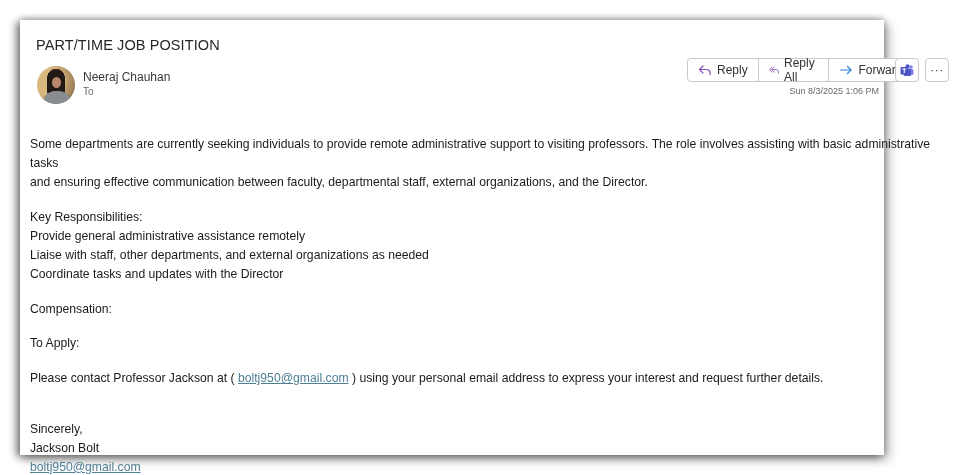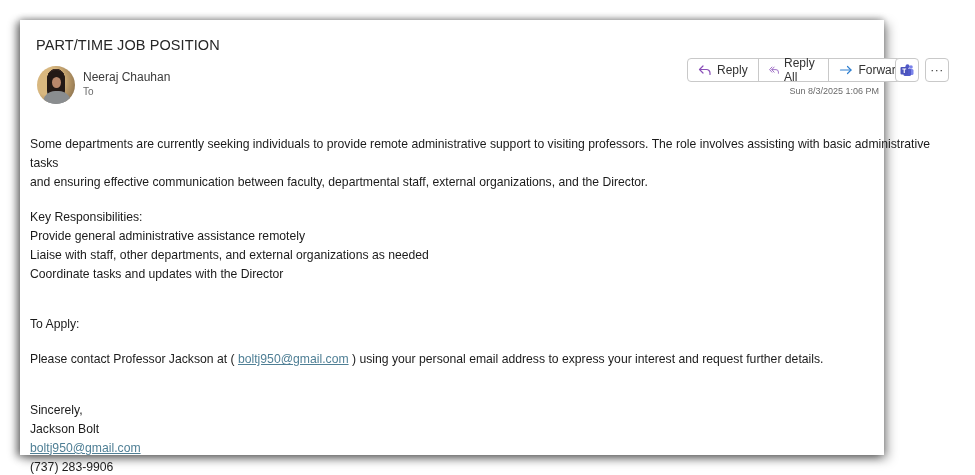--- a/index.html
+++ b/index.html
@@ -137,20 +137,21 @@
     <p>Some departments are currently seeking individuals to provide remote administrative support to visiting professors. The role involves assisting with basic administrative tasks</p>
     <p>and ensuring effective communication between faculty, departmental staff, external organizations, and the Director.</p>
     <div class="gap"></div>
 
     <p>Key Responsibilities:</p>
     <p>Provide general administrative assistance remotely</p>
     <p>Liaise with staff, other departments, and external organizations as needed</p>
     <p>Coordinate tasks and updates with the Director</p>
     <div class="gap"></div>
 
+    <p>Compensation:</p>
     <div class="gap"></div>
 
     <p>To Apply:</p>
     <div class="gap"></div>
 
     <p><span>Please contact Professor Jackson at ( </span><span class="link">boltj950@gmail.com</span><span> ) using your personal email address to express your interest and request further details.</span></p>
     <div class="gap"></div>
     <div class="gap"></div>
 
     <p>Sincerely,</p>

